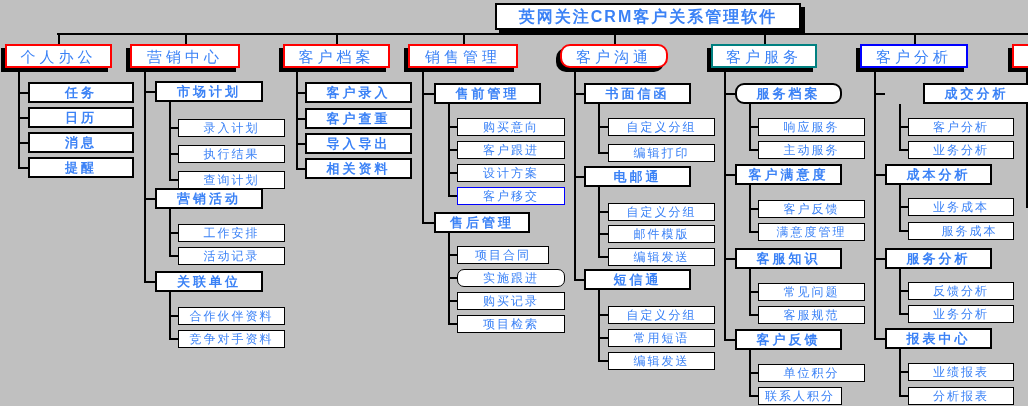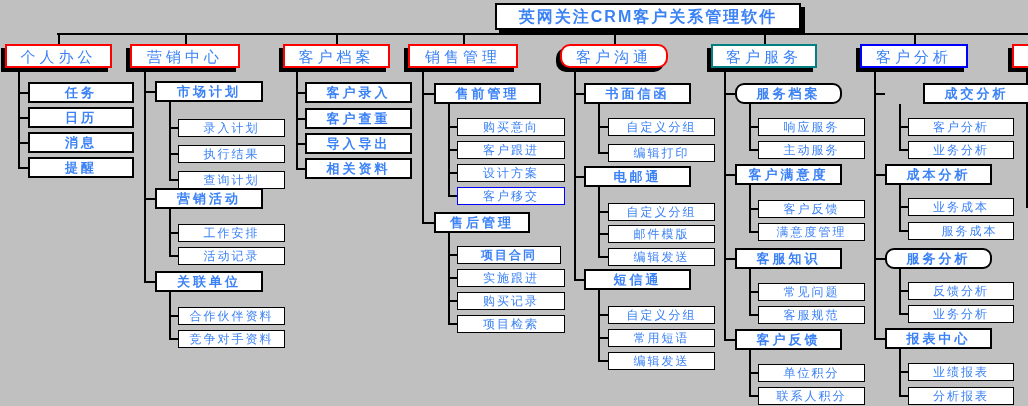--- a/index.html
+++ b/index.html
@@ -81,23 +81,23 @@
       <div class="node lvl3" style="left: 457px; top: 118px; width: 108px; height: 18px;">购买意向</div>
       <div class="line" style="left: 448px; top: 126px; width: 9px; height: 2px;"></div>
       <div class="node lvl3" style="left: 457px; top: 141px; width: 108px; height: 18px;">客户跟进</div>
       <div class="line" style="left: 448px; top: 149px; width: 9px; height: 2px;"></div>
       <div class="node lvl3" style="left: 457px; top: 164px; width: 108px; height: 18px;">设计方案</div>
       <div class="line" style="left: 448px; top: 172px; width: 9px; height: 2px;"></div>
       <div class="node lvl3" style="left: 457px; top: 187px; width: 108px; height: 18px; border-color: rgb(0, 0, 255);">客户移交</div>
       <div class="line" style="left: 448px; top: 195px; width: 9px; height: 2px;"></div>
       <div class="node lvl2" style="left: 434px; top: 212px; width: 96px; height: 21px;">售后管理</div>
       <div class="line" style="left: 422px; top: 222px; width: 12px; height: 2px;"></div>
-      <div class="node lvl3" style="left: 457px; top: 246px; width: 104px; height: 18px; font-weight: bold;">项目合同</div>
+      <div class="node lvl3" style="left: 457px; top: 246px; width: 92px; height: 18px;">项目合同</div>
       <div class="line" style="left: 448px; top: 254px; width: 9px; height: 2px;"></div>
-      <div class="node lvl3" style="left: 457px; top: 269px; width: 108px; height: 18px;">实施跟进</div>
+      <div class="node lvl3" style="left: 457px; top: 269px; width: 108px; height: 18px; border-radius: 7px;">实施跟进</div>
       <div class="line" style="left: 448px; top: 277px; width: 9px; height: 2px;"></div>
       <div class="node lvl3" style="left: 457px; top: 292px; width: 108px; height: 18px;">购买记录</div>
       <div class="line" style="left: 448px; top: 300px; width: 9px; height: 2px;"></div>
       <div class="node lvl3" style="left: 457px; top: 315px; width: 108px; height: 18px;">项目检索</div>
       <div class="line" style="left: 448px; top: 323px; width: 9px; height: 2px;"></div>
       <div class="line" style="left: 422px; top: 68px; width: 2px; height: 155px;"></div>
       <div class="line" style="left: 448px; top: 104px; width: 2px; height: 92px;"></div>
       <div class="line" style="left: 448px; top: 233px; width: 2px; height: 91px;"></div>
       <div class="line" style="left: 614px; top: 35px; width: 2px; height: 9px;"></div>
       <div class="node lvl1" style="left: 560px; top: 44px; width: 108px; height: 24px; border-color: rgb(255, 0, 0); border-radius: 10px;">客户沟通</div>
@@ -144,42 +144,42 @@
       <div class="node lvl2" style="left: 735px; top: 248px; width: 107px; height: 21px;">客服知识</div>
       <div class="line" style="left: 724px; top: 258px; width: 11px; height: 2px;"></div>
       <div class="node lvl3" style="left: 758px; top: 283px; width: 107px; height: 18px;">常见问题</div>
       <div class="line" style="left: 749px; top: 291px; width: 9px; height: 2px;"></div>
       <div class="node lvl3" style="left: 758px; top: 306px; width: 107px; height: 18px;">客服规范</div>
       <div class="line" style="left: 749px; top: 314px; width: 9px; height: 2px;"></div>
       <div class="node lvl2" style="left: 735px; top: 329px; width: 107px; height: 21px;">客户反馈</div>
       <div class="line" style="left: 724px; top: 339px; width: 11px; height: 2px;"></div>
       <div class="node lvl3" style="left: 758px; top: 364px; width: 107px; height: 18px;">单位积分</div>
       <div class="line" style="left: 749px; top: 372px; width: 9px; height: 2px;"></div>
-      <div class="node lvl3" style="left: 758px; top: 387px; width: 107px; height: 18px;">联系人积分</div>
+      <div class="node lvl3" style="left: 758px; top: 387px; width: 84px; height: 18px;">联系人积分</div>
       <div class="line" style="left: 749px; top: 395px; width: 9px; height: 2px;"></div>
       <div class="line" style="left: 724px; top: 68px; width: 2px; height: 272px;"></div>
       <div class="line" style="left: 749px; top: 104px; width: 2px; height: 46px;"></div>
       <div class="line" style="left: 749px; top: 185px; width: 2px; height: 47px;"></div>
       <div class="line" style="left: 749px; top: 269px; width: 2px; height: 46px;"></div>
       <div class="line" style="left: 749px; top: 350px; width: 2px; height: 46px;"></div>
       <div class="line" style="left: 914px; top: 35px; width: 2px; height: 9px;"></div>
       <div class="node lvl1" style="left: 860px; top: 44px; width: 108px; height: 24px; border-color: rgb(0, 0, 255);">客户分析</div>
       <div class="node lvl2" style="left: 885px; top: 83px; width: 107px; height: 21px; margin-left: 38px;">成交分析</div>
       <div class="line" style="left: 874px; top: 93px; width: 11px; height: 2px;"></div>
       <div class="node lvl3" style="left: 908px; top: 118px; width: 106px; height: 18px;">客户分析</div>
       <div class="line" style="left: 899px; top: 126px; width: 9px; height: 2px;"></div>
       <div class="node lvl3" style="left: 908px; top: 141px; width: 106px; height: 18px;">业务分析</div>
       <div class="line" style="left: 899px; top: 149px; width: 9px; height: 2px;"></div>
       <div class="node lvl2" style="left: 885px; top: 164px; width: 107px; height: 21px;">成本分析</div>
       <div class="line" style="left: 874px; top: 174px; width: 11px; height: 2px;"></div>
       <div class="node lvl3" style="left: 908px; top: 198px; width: 106px; height: 18px;">业务成本</div>
       <div class="line" style="left: 899px; top: 206px; width: 9px; height: 2px;"></div>
       <div class="node lvl3" style="left: 908px; top: 222px; width: 106px; height: 18px; padding-left: 17px;">服务成本</div>
       <div class="line" style="left: 899px; top: 230px; width: 9px; height: 2px;"></div>
-      <div class="node lvl2" style="left: 885px; top: 248px; width: 107px; height: 21px; border-radius: 9px;">服务分析</div>
+      <div class="node lvl2" style="left: 885px; top: 248px; width: 107px; height: 21px;">服务分析</div>
       <div class="line" style="left: 874px; top: 258px; width: 11px; height: 2px;"></div>
       <div class="node lvl3" style="left: 908px; top: 282px; width: 106px; height: 18px;">反馈分析</div>
       <div class="line" style="left: 899px; top: 290px; width: 9px; height: 2px;"></div>
       <div class="node lvl3" style="left: 908px; top: 305px; width: 106px; height: 18px;">业务分析</div>
       <div class="line" style="left: 899px; top: 313px; width: 9px; height: 2px;"></div>
       <div class="node lvl2" style="left: 885px; top: 328px; width: 107px; height: 21px;">报表中心</div>
       <div class="line" style="left: 874px; top: 338px; width: 11px; height: 2px;"></div>
       <div class="node lvl3" style="left: 908px; top: 363px; width: 106px; height: 18px;">业绩报表</div>
       <div class="line" style="left: 899px; top: 371px; width: 9px; height: 2px;"></div>
       <div class="node lvl3" style="left: 908px; top: 387px; width: 106px; height: 18px;">分析报表</div>

